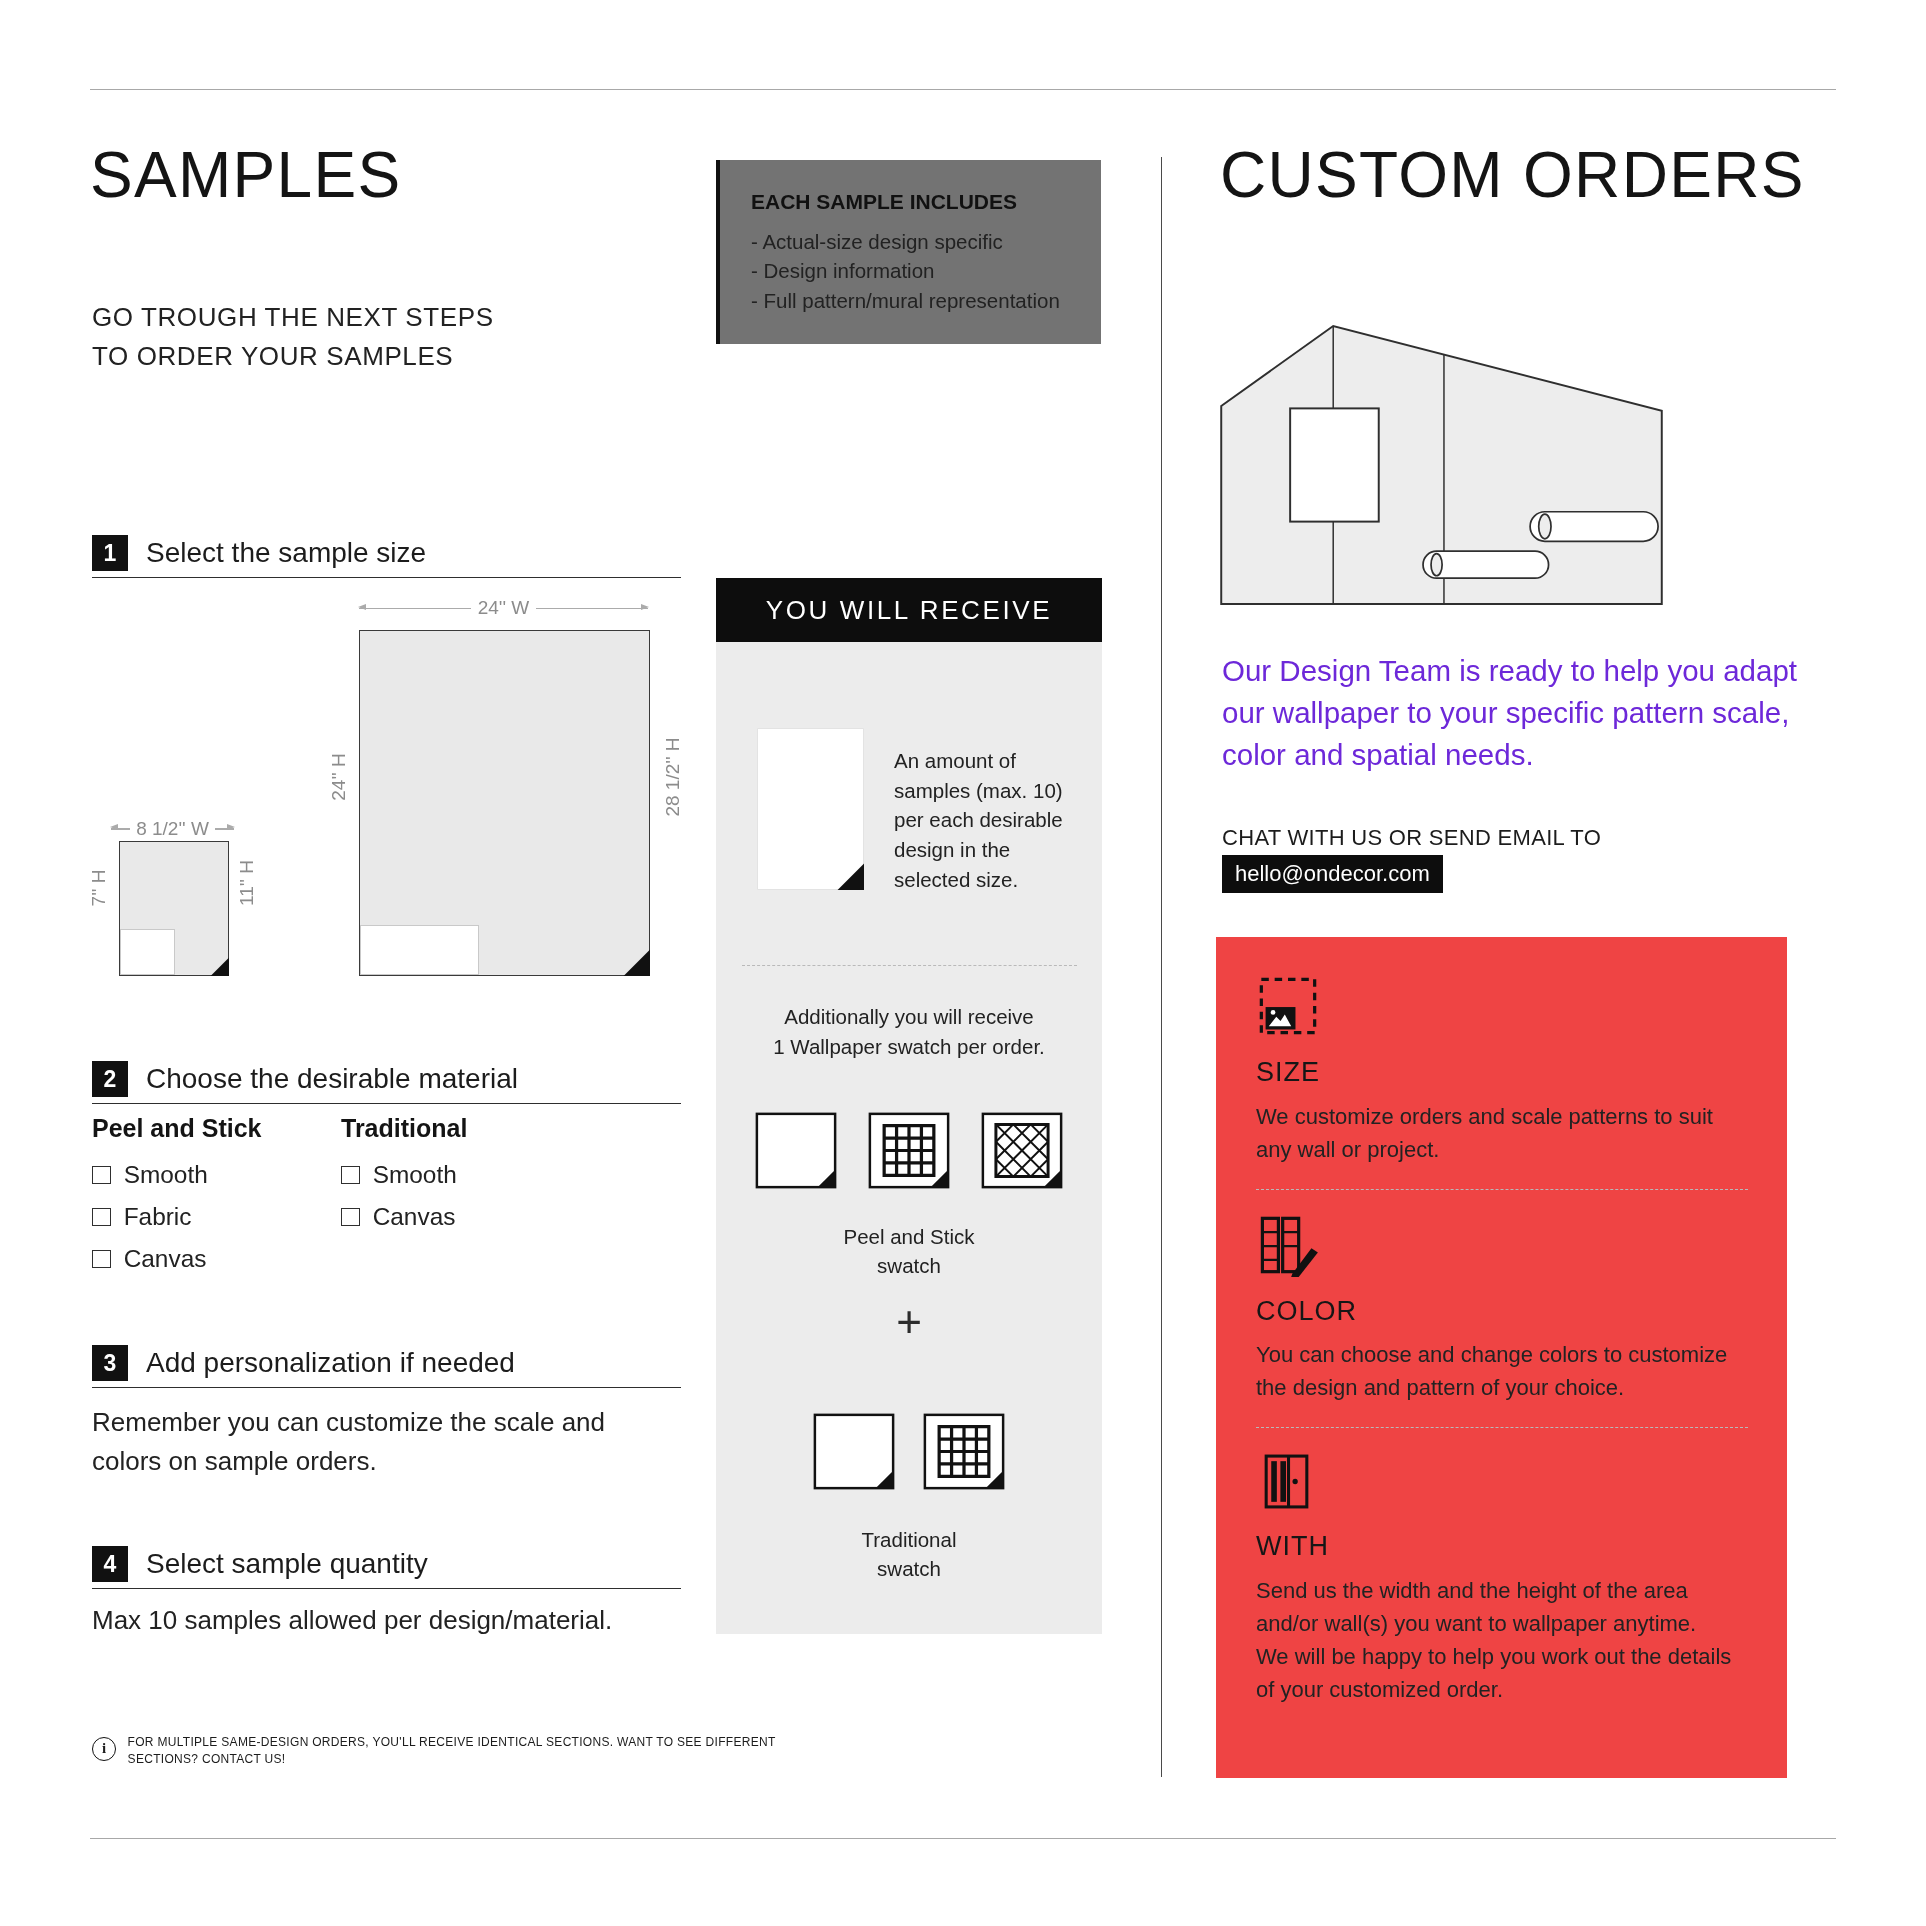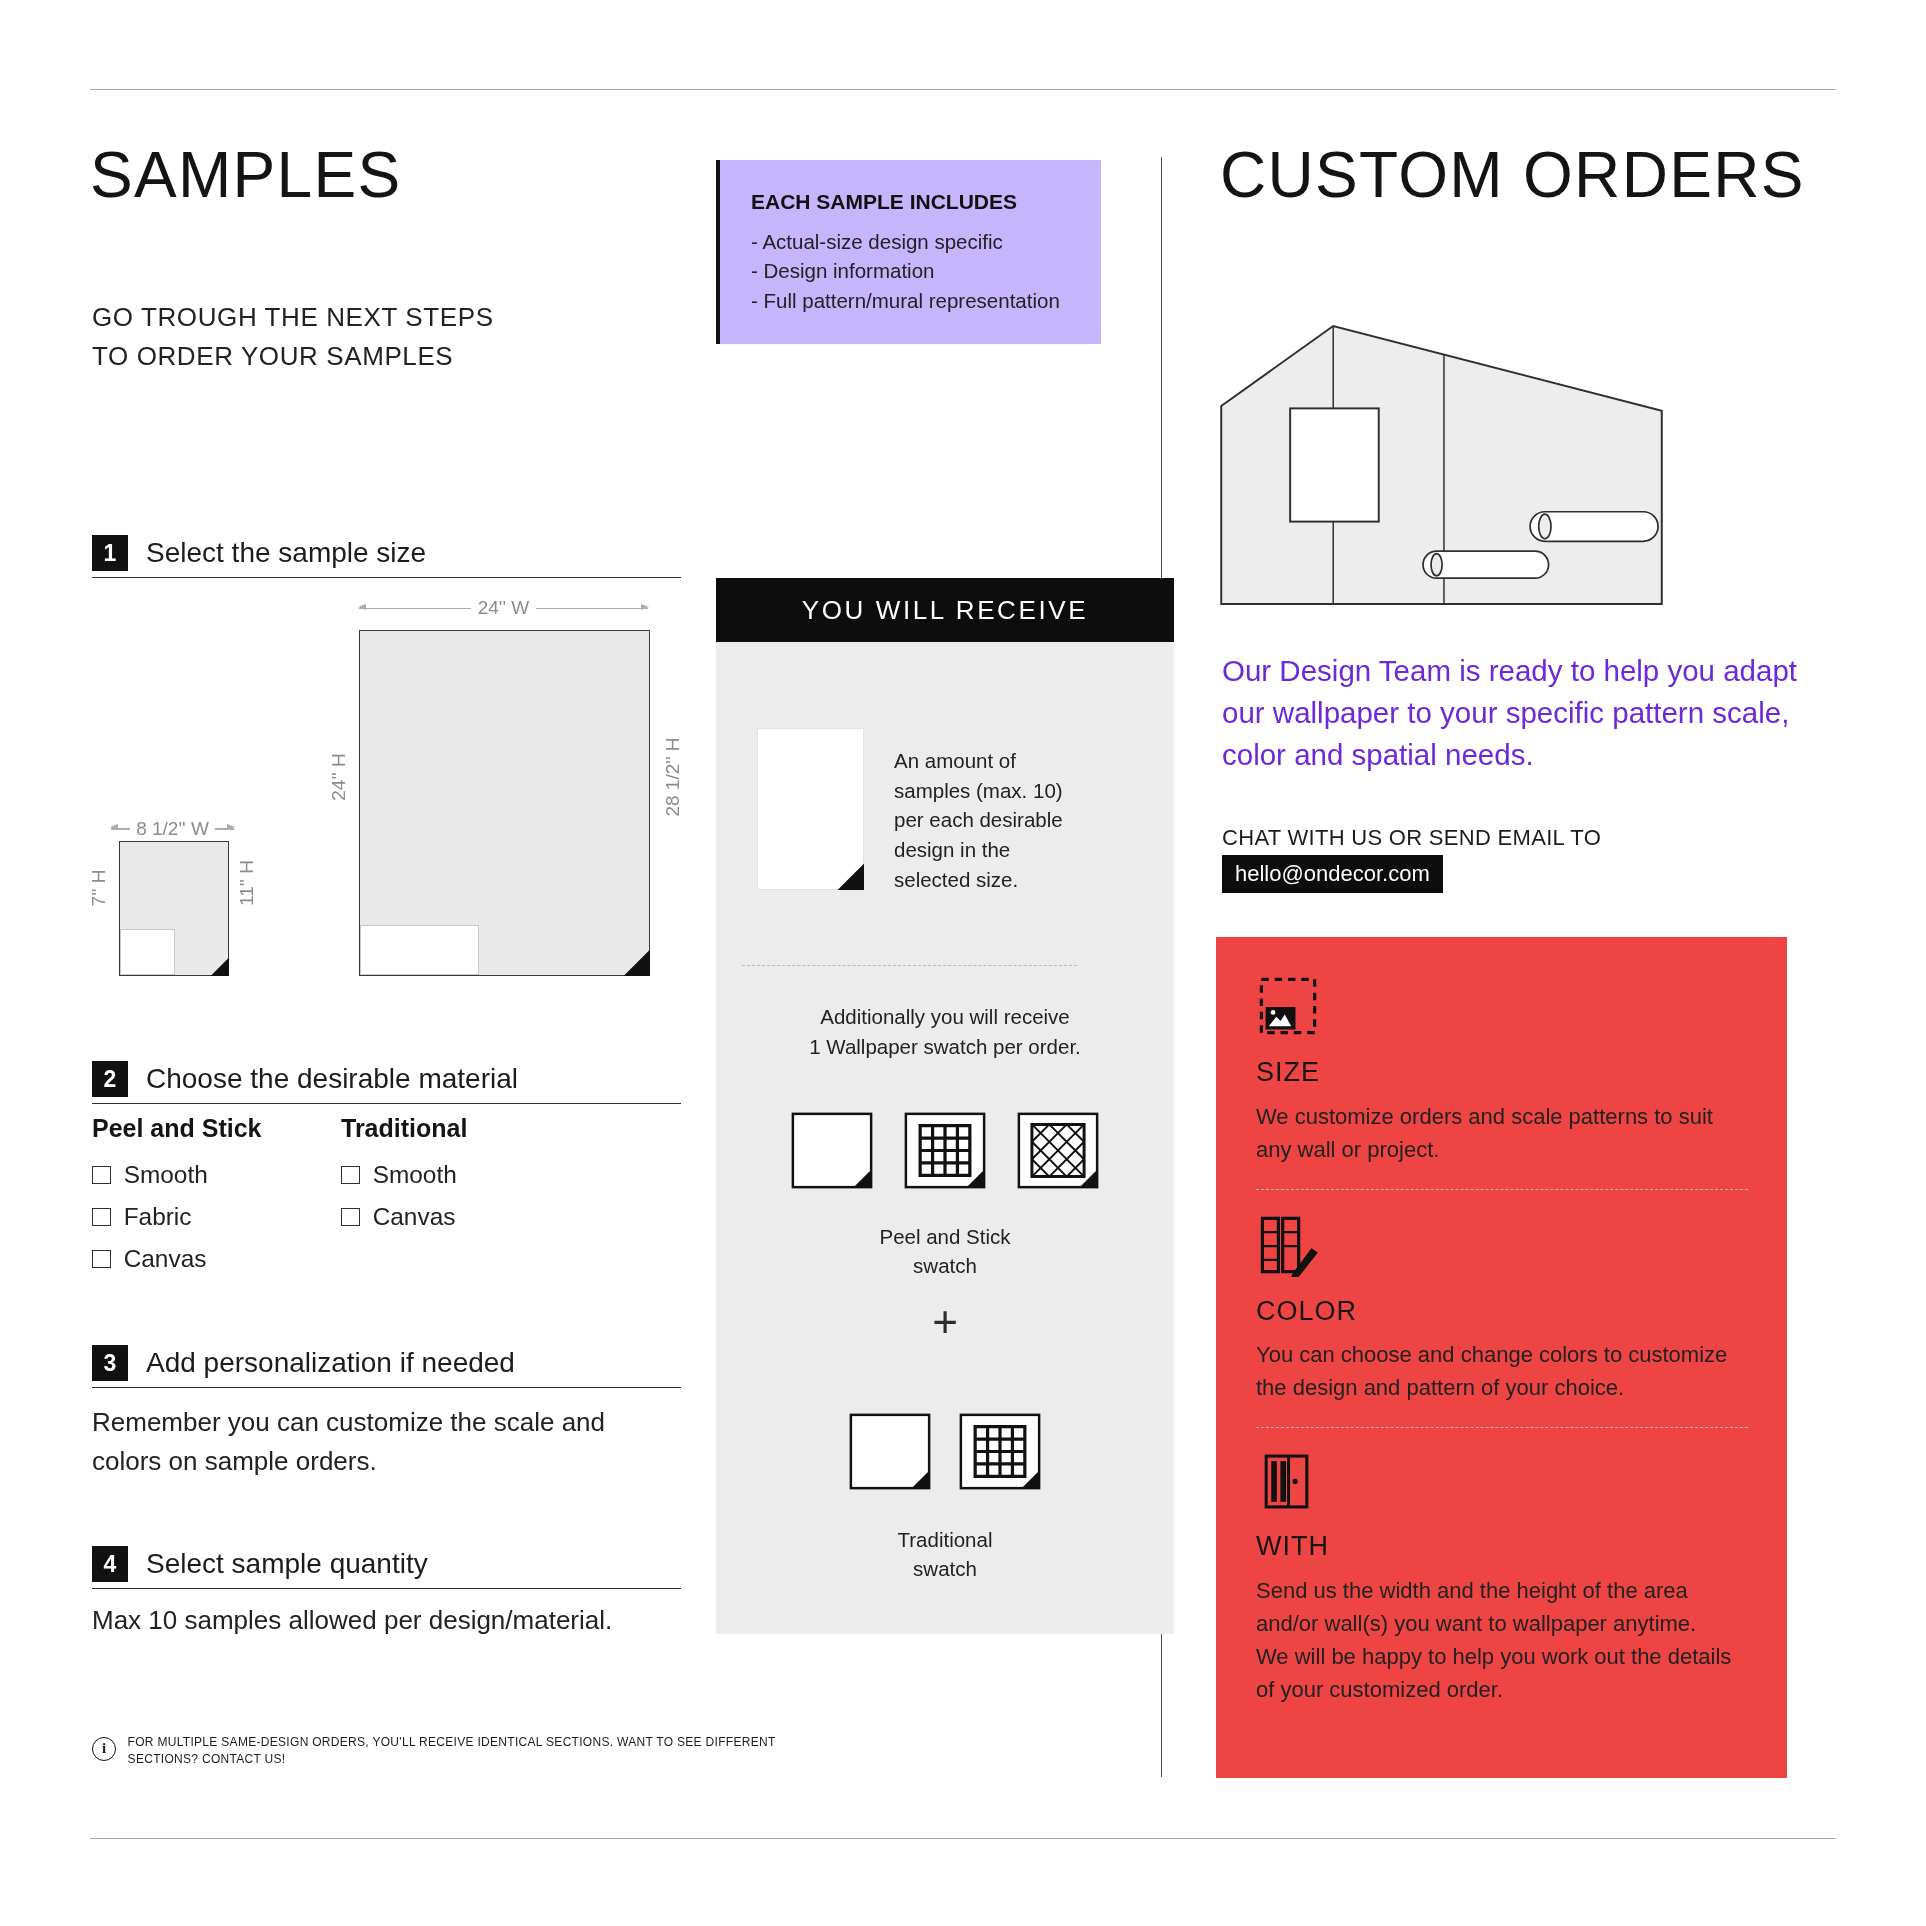--- a/index.html
+++ b/index.html
@@ -39,27 +39,27 @@
   .mat-title{font-size:25px;font-weight:bold;margin-bottom:18px;color:#141414;}
   .opt-row{display:flex;align-items:center;gap:13px;margin-bottom:14px;font-size:24.4px;color:#222;}
   .checkbox{width:16.7px;height:16.7px;border:1.6px solid #2f2f2f;flex:0 0 auto;background:#fff;}
 
   .footnote{position:absolute;left:92px;top:1734px;display:flex;gap:11.6px;align-items:flex-start;}
   .info-icon{width:22px;height:22px;border:1.6px solid #111;border-radius:50%;font-size:14.8px;font-weight:bold;
              display:flex;align-items:center;justify-content:center;flex:0 0 auto;margin-top:2.6px;font-family:"Liberation Serif",serif;}
   .footnote-text{font-size:12px;line-height:1.42;letter-spacing:0.3px;width:706px;color:#1c1c1c;}
 
   
-  .includes-box{position:absolute;left:716px;top:160px;width:385px;box-sizing:border-box;background:#c4b5fd;
+  .includes-box{position:absolute;left:716px;top:160px;width:385px;box-sizing:border-box;background:#737373;
                 border-left:4.5px solid #111;padding:29.5px 27px 28px 31px;}
   .includes-title{font-size:21px;font-weight:bold;margin-bottom:13px;color:#111;}
   .includes-item{font-size:20.5px;line-height:1.46;color:#222;padding-left:14px;text-indent:-14px;}
 
   
-  .receive{position:absolute;left:716px;top:578px;width:458px;height:1056px;background:#ececec;}
+  .receive{position:absolute;left:716px;top:578px;width:386px;height:1056px;background:#ececec;}
   .receive-header{position:absolute;left:0;top:0;width:100%;height:64px;background:#0d0d0d;color:#fff;
                   display:flex;align-items:center;justify-content:center;font-size:26px;letter-spacing:2.6px;}
   .page-icon{position:absolute;left:42px;top:151px;width:105px;height:160px;background:#fff;box-shadow:0 0 0 0.6px #dcdcdc;}
   .receive-text{position:absolute;left:178px;top:168px;width:193px;font-size:20.5px;line-height:1.45;color:#222;}
   .dashed-div{border-top:1.3px dashed #b9b9b9;}
   .receive-div{position:absolute;left:26px;top:387px;width:335px;}
   .receive-additional{position:absolute;left:0;top:424px;width:100%;text-align:center;font-size:20.5px;line-height:1.45;white-space:pre-line;color:#222;}
   .swatch-row{position:absolute;left:0;width:100%;display:flex;justify-content:center;}
   .swatch-row.r1{top:534px;gap:31px;}
   .swatch-row.r2{top:835px;gap:28px;}

